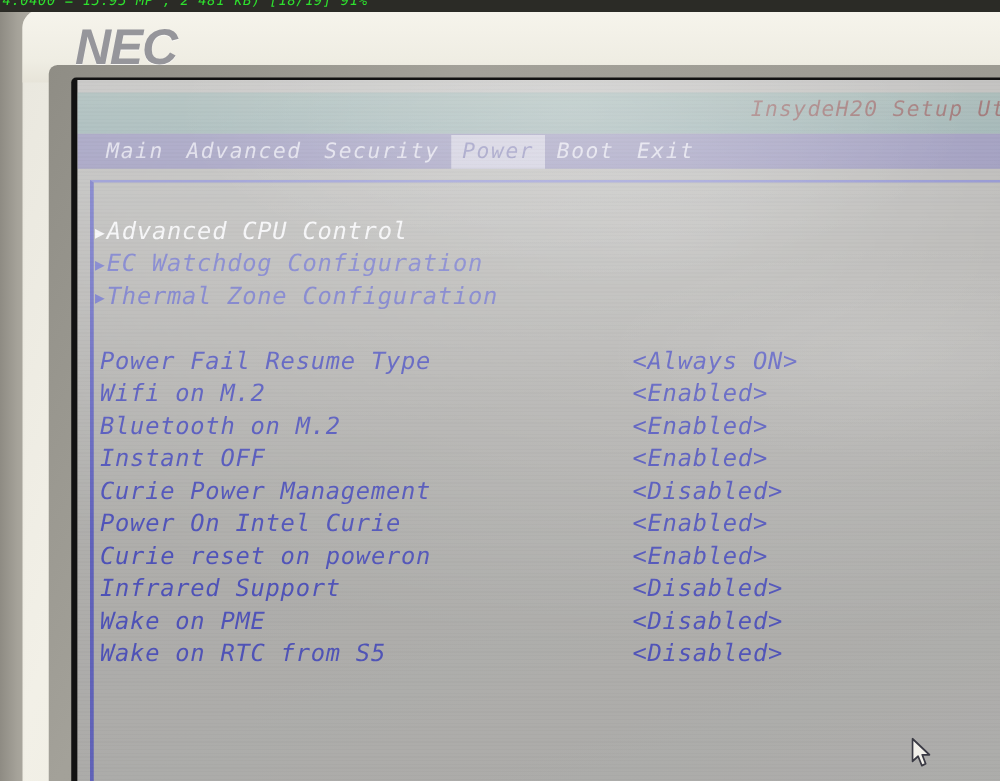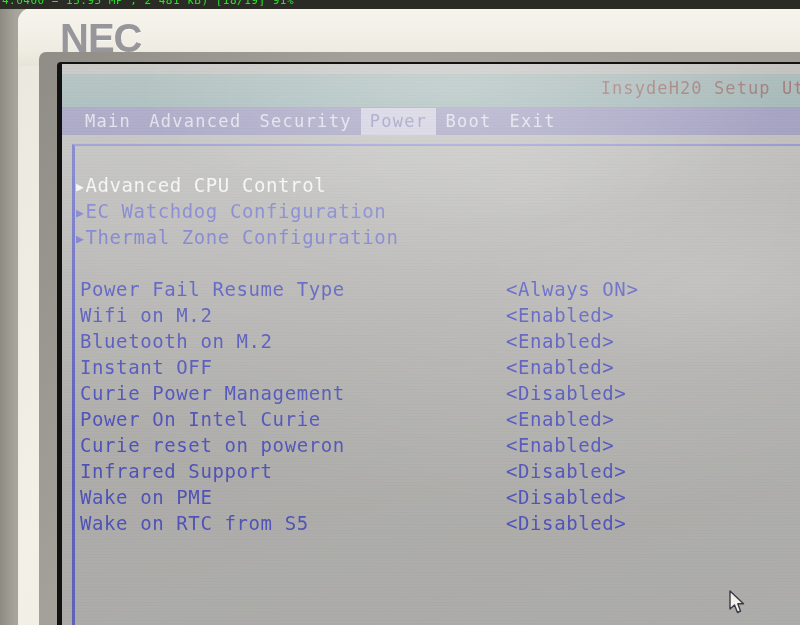--- a/index.html
+++ b/index.html
@@ -11,20 +11,21 @@
     background: #cfcdc6;
     font-family: "DejaVu Sans Mono", monospace;
     position: relative;
   }
 
   
   #scene {
     position: absolute;
     inset: 0;
     overflow: hidden;
+    font-style: italic;
   }
 
   
   .backdrop {
     position: absolute;
     inset: 0;
     background:
       linear-gradient(100deg, #b9b6ac 0%, #c9c7bf 18%, #d9d7d0 42%, #cfccc4 75%, #bcb9b1 100%);
   }
   .backdrop-left-column {

